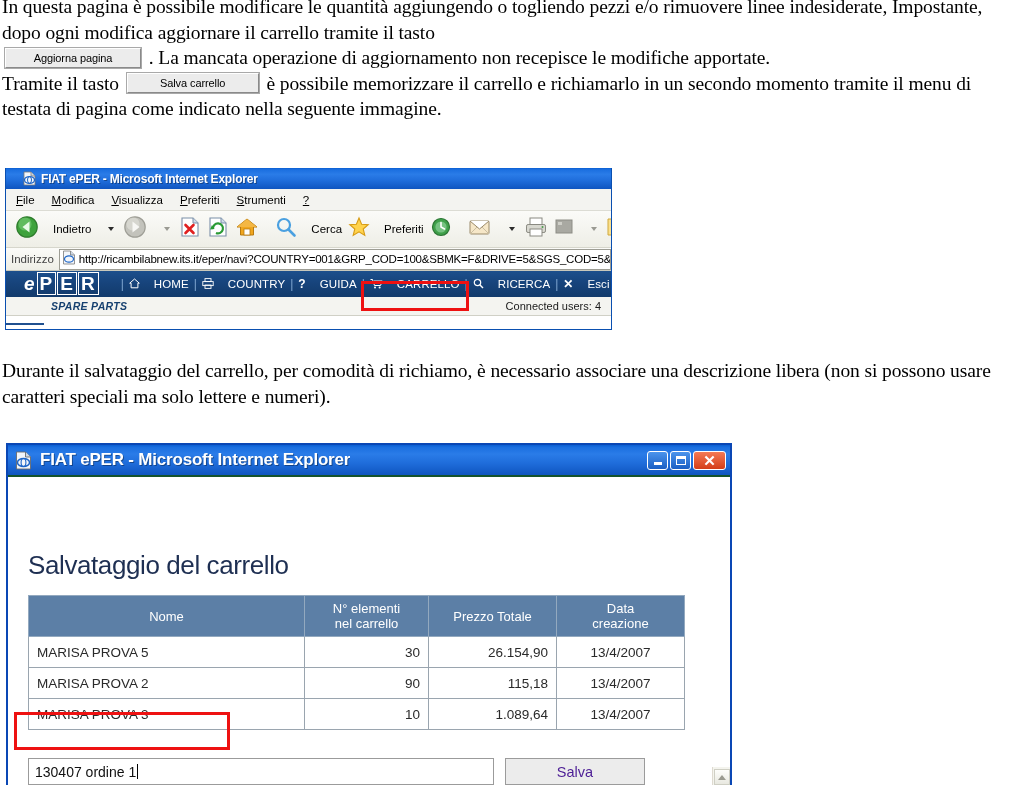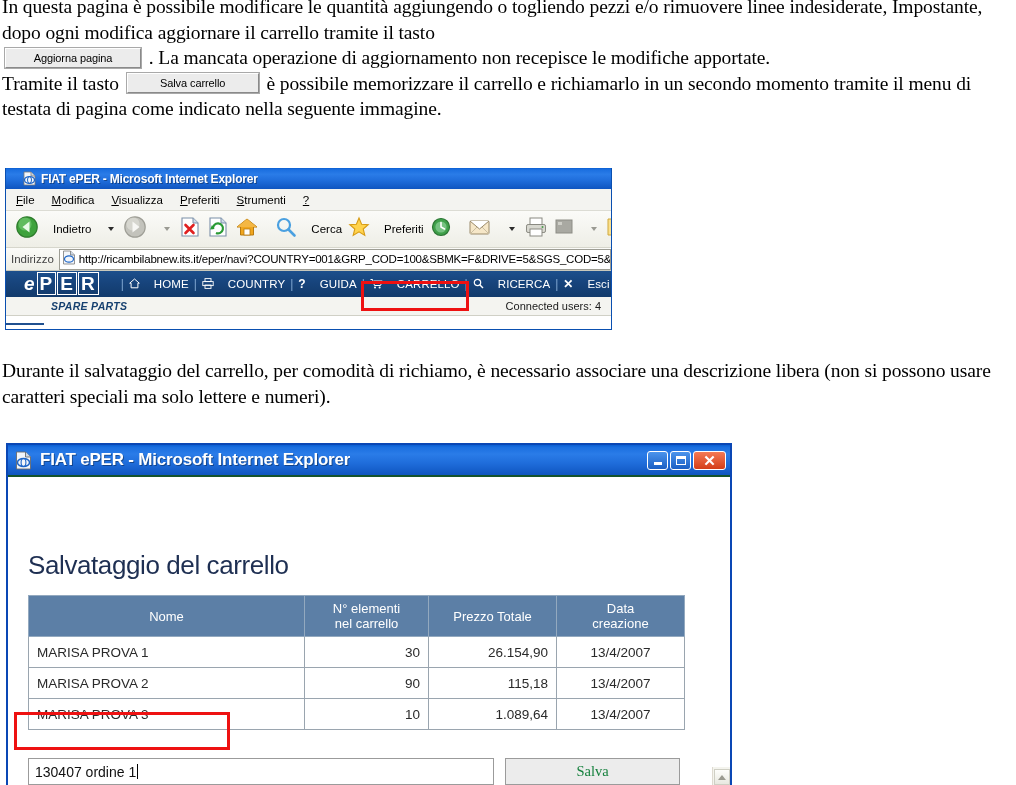--- a/index.html
+++ b/index.html
@@ -398,32 +398,32 @@
   }
   .caret {
     display: inline-block;
     width: 1px;
     height: 15px;
     background: #000;
     margin-left: 1px;
     vertical-align: middle;
   }
   .salva-btn {
-    width: 175px;
+    width: 140px;
     height: 27px;
     margin-left: 11px;
     background: #ececec;
     border: 1px solid #9b9b9b;
     box-sizing: border-box;
     display: flex;
     align-items: center;
     justify-content: center;
-    font-family: Liberation Serif, serif;
+    font-family: Liberation Sans, sans-serif;
     font-size: 14.5px;
-    color: #15803d;
+    color: #4c1d95;
   }
   #input-highlight {
     position: absolute;
     left: 14px;
     top: 712px;
     width: 216px;
     height: 38px;
     border: 3px solid #ee1111;
     box-sizing: border-box;
     z-index: 25;
@@ -766,21 +766,21 @@
             </th>
             <th>Prezzo Totale</th>
             <th>
               <span>Data</span><br>
               <span>creazione</span>
             </th>
           </tr>
         </thead>
         <tbody>
           <tr>
-            <td class="c-name">MARISA PROVA 1</td>
+            <td class="c-name">MARISA PROVA 5</td>
             <td class="c-num">30</td>
             <td class="c-price">26.154,90</td>
             <td class="c-date">13/4/2007</td>
           </tr>
           <tr>
             <td class="c-name">MARISA PROVA 2</td>
             <td class="c-num">90</td>
             <td class="c-price">115,18</td>
             <td class="c-date">13/4/2007</td>
           </tr>

